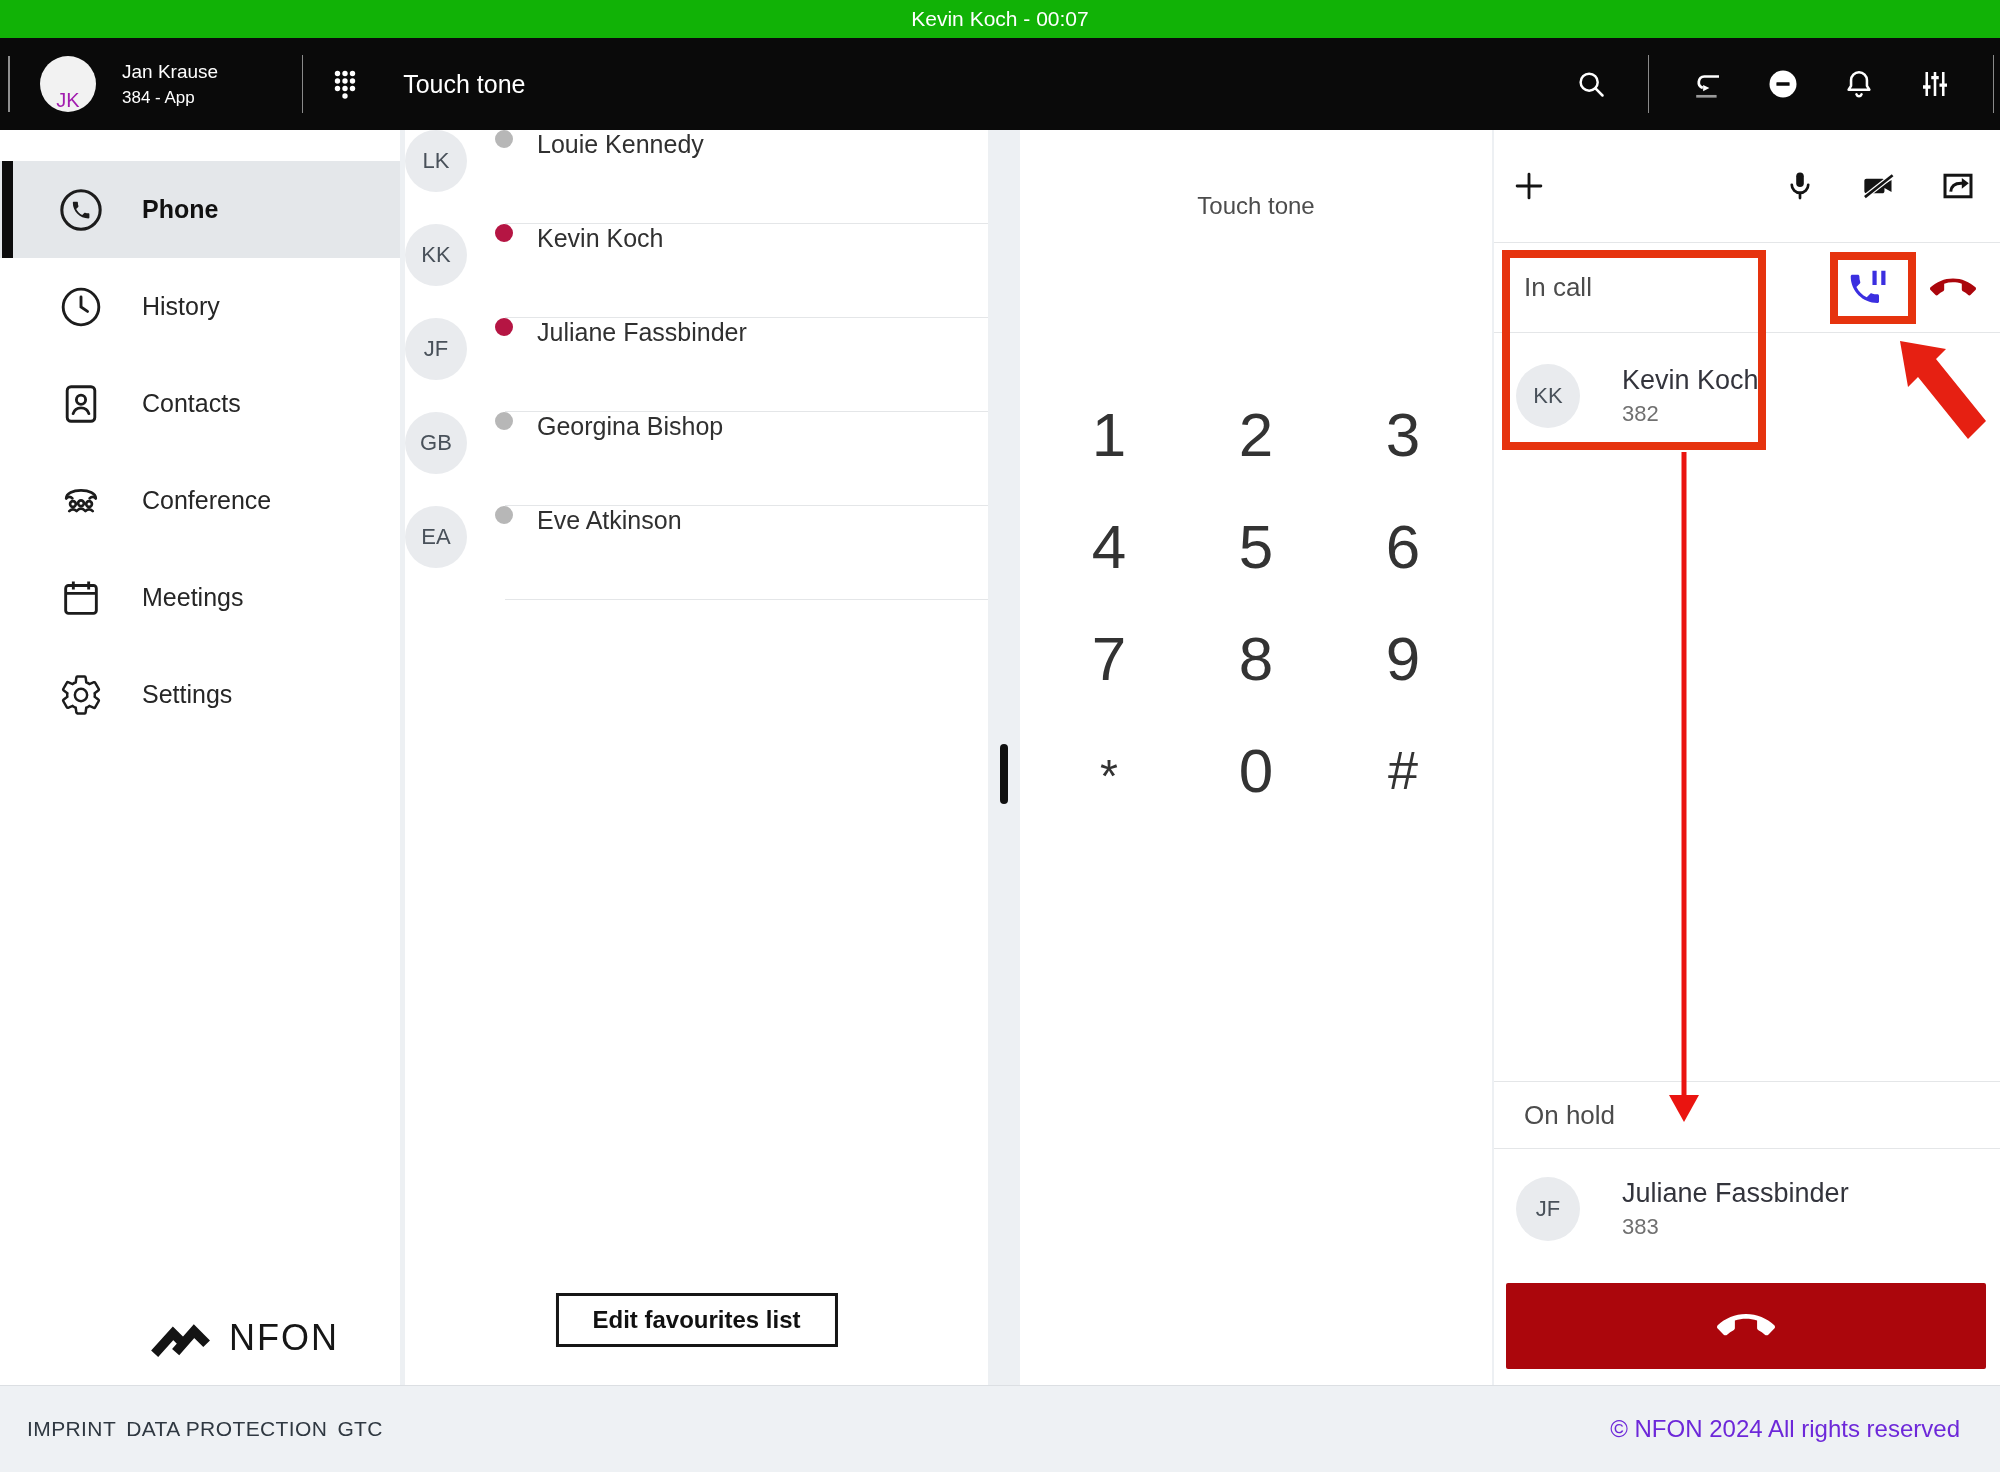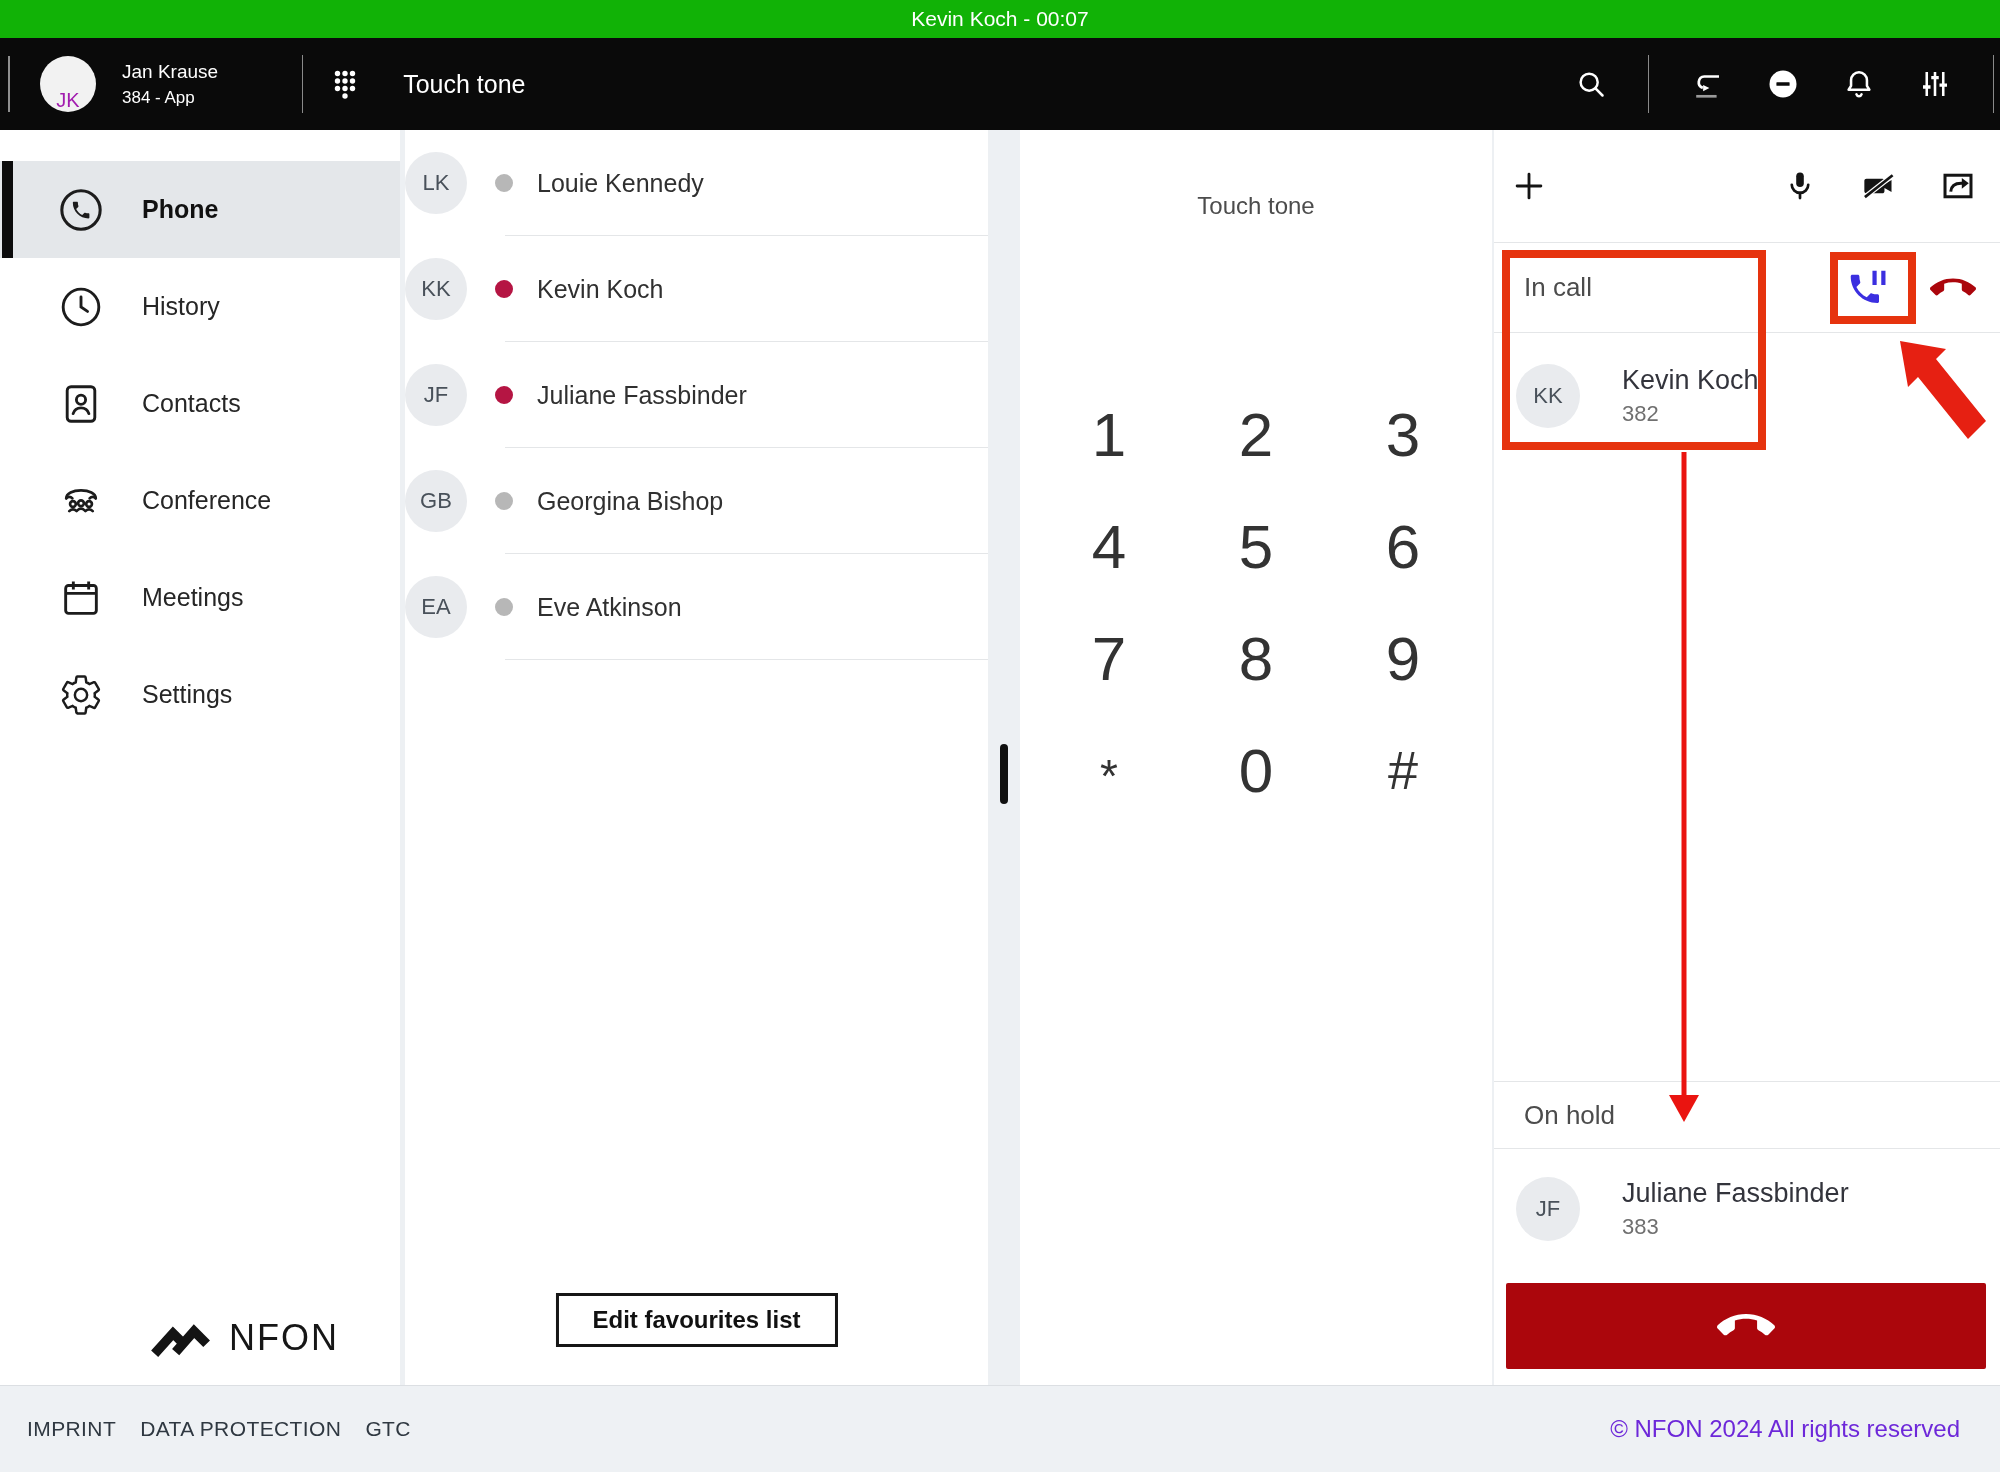--- a/index.html
+++ b/index.html
@@ -47,21 +47,21 @@
   .side-item.active{background:#e4e7ea;}
   .side-item.active .bar{display:block;position:absolute;left:2px;top:0;width:11px;height:100%;background:#0c0c0c;}
   .side-ic{width:46px;height:46px;color:#1c1c1c;flex:0 0 auto;}
   .side-label{font-size:25px;color:#262626;margin-left:38px;}
   .side-item.active .side-label{font-weight:bold;color:#111;}
   .logo{position:absolute;bottom:26px;left:0;width:400px;display:flex;align-items:center;justify-content:center;gap:14px;margin-left:45px;}
   .logo-text{font-size:36px;letter-spacing:2px;color:#161616;font-weight:300;}
 
   
   .fav-list{padding-top:0;}
-  .fav-row{position:relative;height:106px;display:flex;align-items:center;cursor:pointer;}
+  .fav-row{position:relative;height:94px;display:flex;cursor:pointer;}
   .fav-row::after{content:"";position:absolute;left:100px;right:0;bottom:0;height:1px;background:var(--divider);}
   .avatar{width:62px;height:62px;border-radius:50%;background:#e9ebee;color:#49515a;
     display:flex;align-items:center;justify-content:center;font-size:22px;flex:0 0 auto;}
   .dot{width:18px;height:18px;border-radius:50%;margin-left:28px;flex:0 0 auto;}
   .dot.busy{background:var(--crimson);}
   .dot.offline{background:var(--offline);}
   .fav-name{font-size:25px;color:var(--text-dark);margin-left:24px;white-space:nowrap;}
   .edit-btn{position:absolute;left:50%;transform:translateX(-50%);bottom:38px;height:54px;padding:0 34px;
     background:#fff;border:3px solid #161616;font-size:24px;font-weight:bold;color:#111;
     font-family:"Liberation Sans",sans-serif;cursor:pointer;white-space:nowrap;}
@@ -94,21 +94,21 @@
   .cp-spacer{flex:1;}
   .onhold-head{height:68px;display:flex;align-items:center;padding-left:30px;
     border-top:1px solid var(--divider);border-bottom:1px solid var(--divider);}
   .hangup-btn{margin:14px 14px 16px 12px;height:86px;background:var(--hangup-red);border:none;border-radius:2px;
     display:flex;align-items:center;justify-content:center;cursor:pointer;}
   .hangup-btn svg{width:58px;height:58px;color:#fff;}
 
   
   .footer{position:absolute;left:0;top:1385px;width:2000px;height:87px;background:#eef1f4;
     border-top:1px solid #dcdfe3;display:flex;align-items:center;padding:0 40px 0 27px;}
-  .f-links{display:flex;gap:24px;}
+  .f-links{display:flex;gap:10px;}
   .f-link{font-size:21px;color:#2f3841;letter-spacing:.4px;cursor:pointer;}
   .f-copy{margin-left:auto;font-size:24px;color:#6d28d9;}
 
   
   .anno-box{position:absolute;border:8px solid var(--annotation-red);pointer-events:none;}
   .anno-box.b1{left:1502px;top:250px;width:264px;height:200px;}
   .anno-box.b2{left:1830px;top:252px;width:86px;height:72px;}
   .anno-svg{position:absolute;left:0;top:0;width:2000px;height:1472px;pointer-events:none;}
 </style>
 </head>

